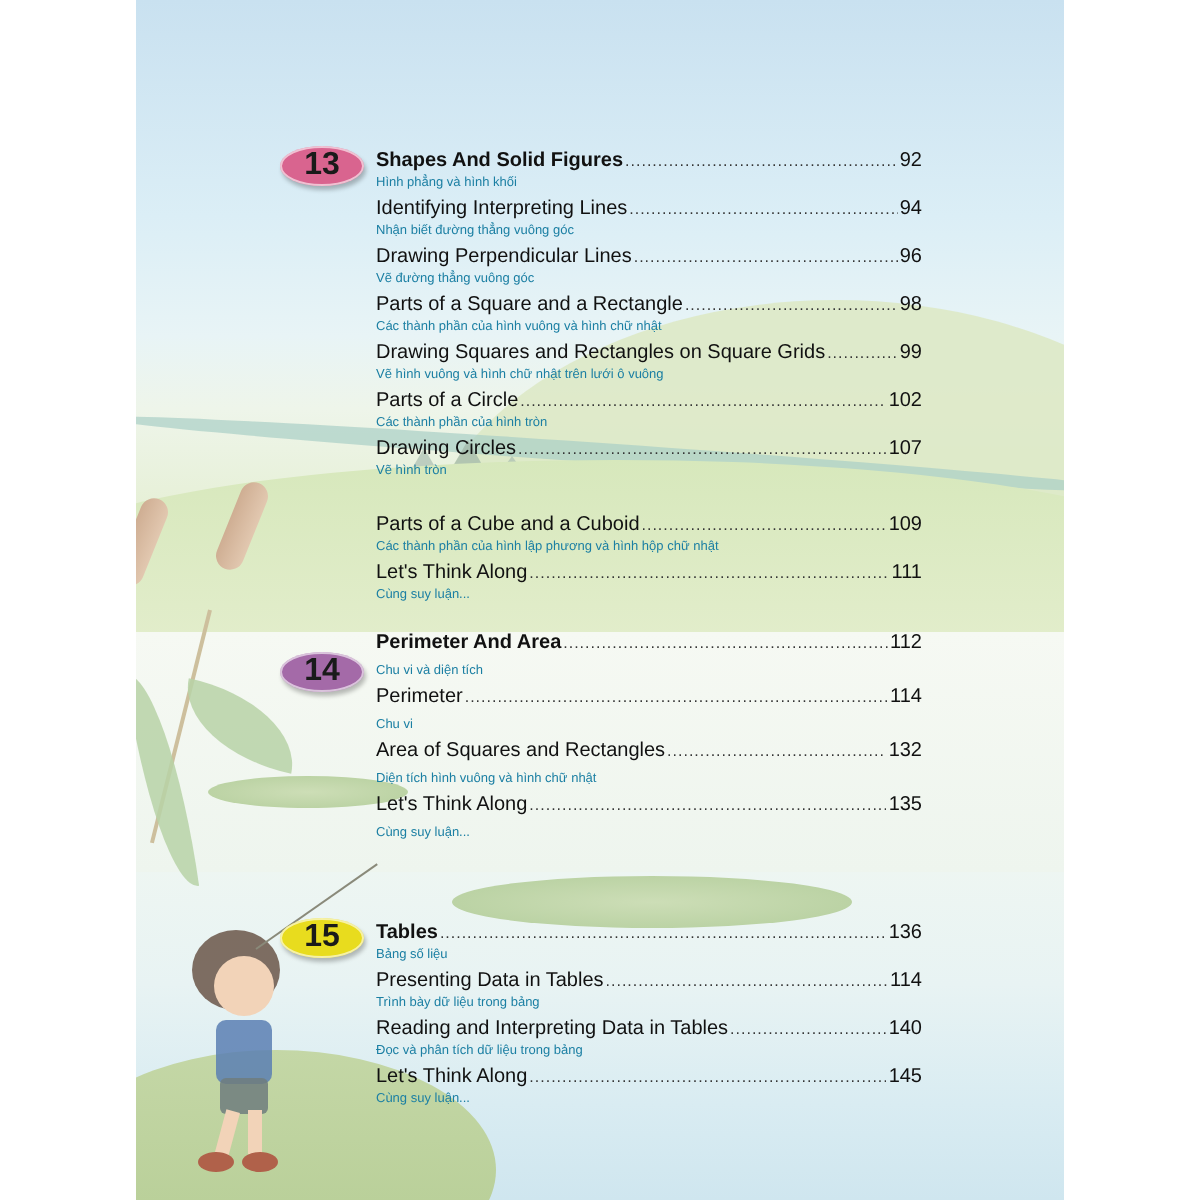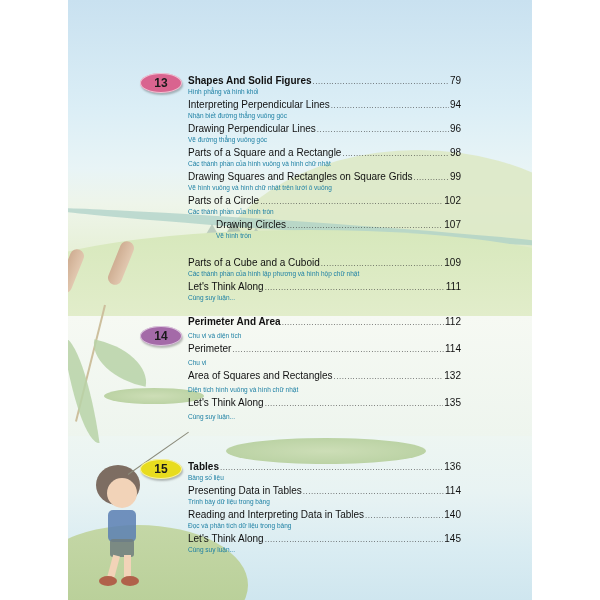--- a/index.html
+++ b/index.html
@@ -36,21 +36,21 @@
     .lilypad { border-radius: 50%; background: radial-gradient(ellipse at center, #c9dbb0 0%, #b6cf9c 70%, #a9c590 100%); opacity: 0.9; }
     .bottom-pad { left: -40px; top: 525px; width: 220px; height: 120px; border-radius: 50%;
       background: linear-gradient(180deg, #c4d7a6, #b4cc93); }
 
     .boy { position: absolute; left: 14px; top: 455px; width: 80px; height: 140px; }
     .rod { position: absolute; left: 60px; top: 474px; width: 74px; height: 1px; background: #8a8a7a; transform: rotate(-35deg); transform-origin: left; }
 
     .section { position: absolute; left: 0; width: 464px; }
     .badge {
       position: absolute; left: 72px; width: 42px; height: 20px; border-radius: 50%;
-      color: #1a1a1a; font-size: 12px; font-weight: bold; text-align: center; line-height: 20px;
+      color: #1a1a1a; font-size: 16px; font-weight: bold; text-align: center; line-height: 20px;
       box-shadow: 1px 2px 2px rgba(0,0,0,0.25), inset 0 0 0 1px rgba(255,255,255,0.6);
     }
     .entries { position: absolute; left: 120px; width: 273px; }
     .entry { position: relative; }
     .row { display: flex; align-items: baseline; font-size: 10px; color: #111; line-height: 13px; height: 13px; }
     .row .title { white-space: nowrap; }
     .row.bold .title { font-weight: bold; }
     .row .dots { flex: 1; overflow: hidden; white-space: nowrap; color: #333; font-size: 8px; letter-spacing: 0.5px; margin: 0 1px; }
     .row .dots::after { content: "................................................................................................................................................................................................"; }
     .row .page-num { white-space: nowrap; }
@@ -94,27 +94,27 @@
   </svg>
   <div class="bg rod"></div>
 
   <div class="section" style="top:73px;">
     <div class="badge" style="top:0; background:#d9648f;">13</div>
     <div class="entries" style="top:1px;">
       <div class="entry">
         <div class="row bold">
             <span class="title">Shapes And Solid Figures</span>
             <span class="dots"></span>
-            <span class="page-num">79</span>
+            <span class="page-num">92</span>
           </div>
         <div class="sub">Hình phẳng và hình khối</div>
       </div>
       <div class="entry" style="margin-top:2px;">
         <div class="row">
-            <span class="title">Interpreting Perpendicular Lines</span>
+            <span class="title">Identifying Interpreting Lines</span>
             <span class="dots"></span>
             <span class="page-num">94</span>
           </div>
         <div class="sub">Nhận biết đường thẳng vuông góc</div>
       </div>
       <div class="entry" style="margin-top:2px;">
         <div class="row">
             <span class="title">Drawing Perpendicular Lines</span>
             <span class="dots"></span>
             <span class="page-num">96</span>
@@ -138,21 +138,21 @@
         <div class="sub">Vẽ hình vuông và hình chữ nhật trên lưới ô vuông</div>
       </div>
       <div class="entry" style="margin-top:2px;">
         <div class="row">
             <span class="title">Parts of a Circle</span>
             <span class="dots"></span>
             <span class="page-num">102</span>
           </div>
         <div class="sub">Các thành phần của hình tròn</div>
       </div>
-      <div class="entry" style="margin-top:2px;margin-left:28px;">
+      <div class="entry" style="margin-top:2px;">
         <div class="row">
             <span class="title">Drawing Circles</span>
             <span class="dots"></span>
             <span class="page-num">107</span>
           </div>
         <div class="sub">Vẽ hình tròn</div>
       </div>
       <div class="entry" style="margin-top:16px;">
         <div class="row">
             <span class="title">Parts of a Cube and a Cuboid</span>

